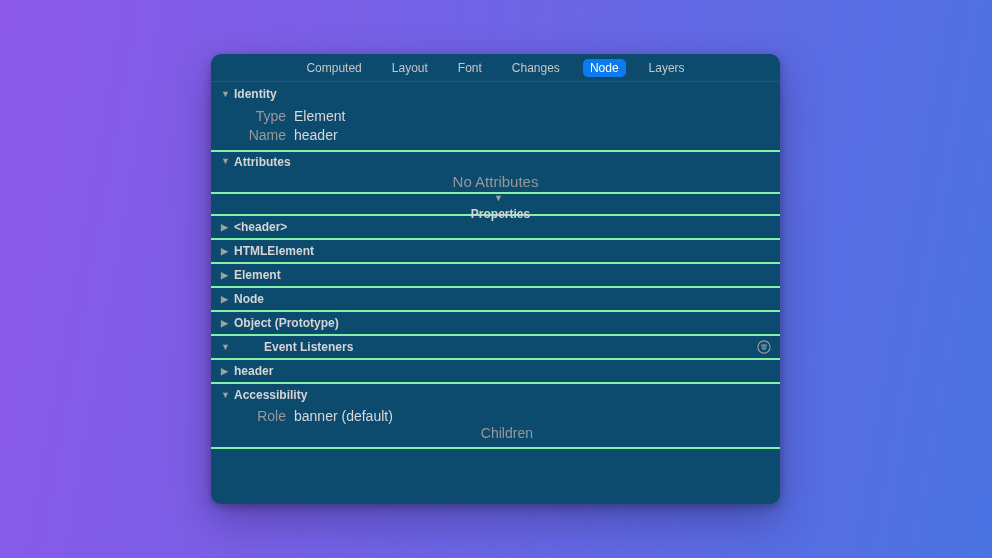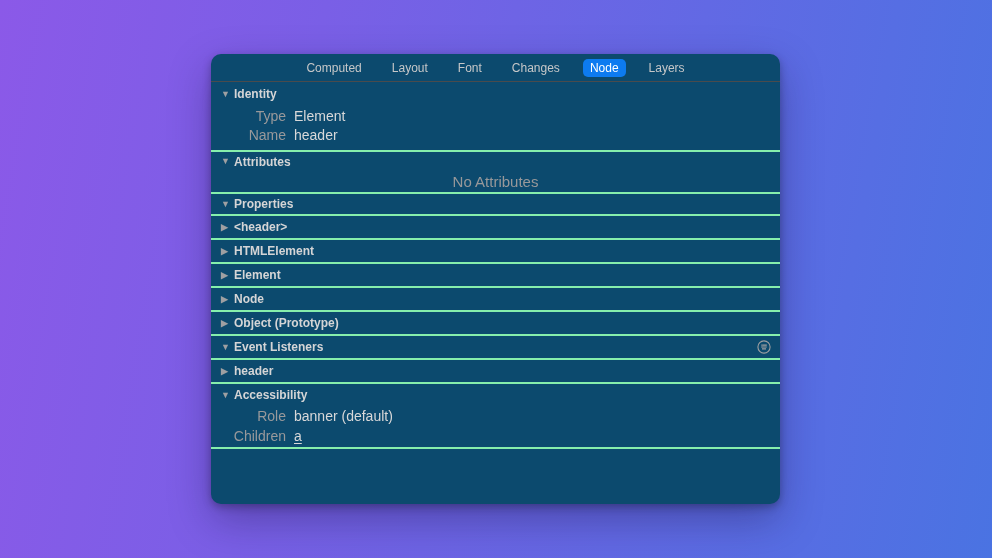--- a/index.html
+++ b/index.html
@@ -20,34 +20,34 @@
     border-bottom:1px solid #4a4b4d;box-sizing:border-box;
   }
   .tab{color:#c6c7c8;font-size:12px;padding:2px 7px;border-radius:5px;cursor:default;white-space:nowrap;}
   .tab.active{background:#0d7bf0;color:#ffffff;}
   
   .sect-header{
     display:flex;align-items:center;padding-left:10px;box-sizing:border-box;
     font-weight:bold;color:#d5d5d6;
   }
   .divider-top{border-top:2px solid #86efac;}
-  .h24{height:24px;} .h22{height:22px;} .h21{height:21px;} .h19{height:19px;}
+  .h24{height:24px;} .h22{height:22px;flex-direction:column;} .h21{height:21px;} .h19{height:19px;}
   .tri{
     width:13px;flex:0 0 13px;font-size:9px;color:#9fa0a2;line-height:1;
     display:inline-block;transform:translateY(-0.5px);
   }
   .tri.down::before{content:"\25BC";}
   .tri.right::before{content:"\25B6";}
   .kv{display:flex;align-items:center;font-size:14px;}
   .kv .k{width:75px;flex:0 0 75px;text-align:right;color:#99999b;}
   .kv .v{margin-left:8px;color:#d8d8d9;}
   .kv .v.link{text-decoration:underline;text-underline-offset:2px;}
   .empty-msg{display:flex;align-items:center;justify-content:center;color:#98989a;font-size:15px;}
   .pad-b6{padding-bottom:6px;box-sizing:content-box;}
-  .sect-header.with-icon{position:relative;}
+  .sect-header.with-icon{position:relative;gap:30px;}
   .filter-btn{
     position:absolute;right:8px;top:50%;transform:translateY(-50%);
     width:16px;height:16px;display:flex;align-items:center;justify-content:center;
   }
   .bottom-strip{height:14px;}
 </style>
 </head>
 <body>
 
 <div class="inspector">

